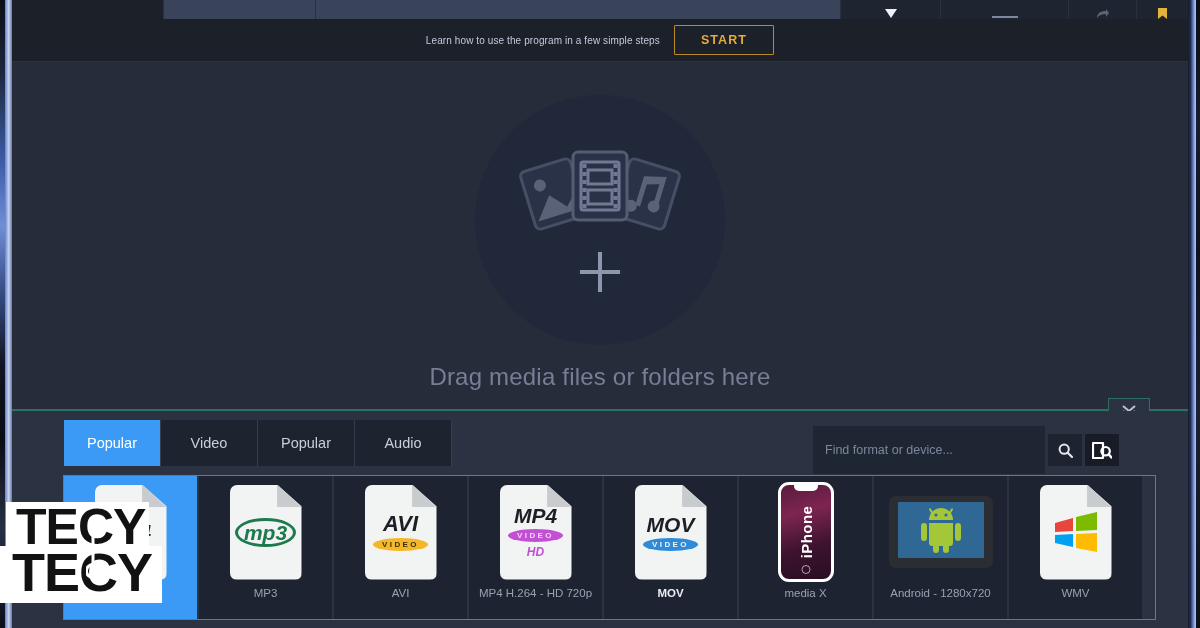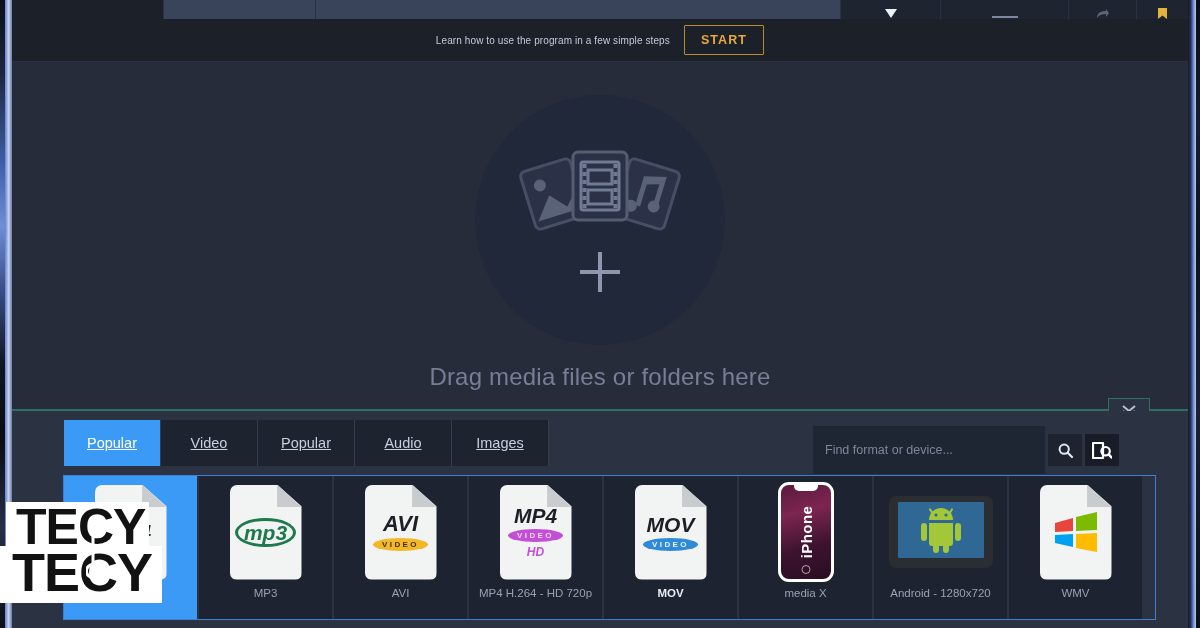--- a/index.html
+++ b/index.html
@@ -59,21 +59,21 @@
   .banner {
     position: absolute; left: 12px; top: 19px; width: 1176px; height: 43px;
     background: #1b2029;
     display: flex; align-items: center; justify-content: center; gap: 14px;
     border-bottom: 1px solid #2a3140;
   }
   .banner-text { color: #c3cada; font-size: 10px; letter-spacing: .1px; }
   .start-btn {
     border: 1px solid #b98a2c; background: transparent; color: #e8a93b;
     font-size: 12.5px; font-weight: bold; letter-spacing: 1.1px;
-    padding: 7px 16px; cursor: pointer; border-radius: 1px;
+    padding: 7px 26px; cursor: pointer; border-radius: 1px;
   }
 
   
   .dropzone {
     position: absolute; left: 12px; top: 62px; width: 1176px; height: 348px;
     background: #262c3a;
     display: flex; flex-direction: column; align-items: center; justify-content: flex-start;
   }
   .drop-circle {
     margin-top: 33px;
@@ -105,21 +105,21 @@
     background: #2b3242;
   }
   .tabs-row {
     position: absolute; left: 52px; top: 9px; height: 46px;
     display: flex; align-items: stretch;
   }
   .ftab {
     display: flex; align-items: center; justify-content: center;
     min-width: 97px; padding: 16px 20px; height: 46px;
     background: #1d232f; color: #c8cfdd; font-size: 14.5px;
-    border-right: 1px solid #343c4d; cursor: pointer; text-decoration: underline;
+    border-right: 1px solid #343c4d; cursor: pointer;
   }
   .ftab.active { background: #3a9af5; color: #ffffff; }
 
   .search-wrap {
     position: absolute; left: 813px; top: 426px; display: flex; align-items: center;
   }
   .search-input {
     width: 232px; height: 48px; background: #1f2633; border: none; outline: none;
     color: #cdd4e2; font-size: 12.5px; padding: 0 12px;
     font-family: "Liberation Sans", sans-serif;
@@ -326,23 +326,20 @@
         </div>
       <div class="ftab">
           <span>Video</span>
         </div>
       <div class="ftab">
           <span>Popular</span>
         </div>
       <div class="ftab">
           <span>Audio</span>
         </div>
-      <div class="ftab">
-          <span>Images</span>
-        </div>
     </div>
 
     <div class="cards-frame">
 
       <div class="card selected">
         <div class="card-art">
           <div class="filedoc">
               <div class="page"></div>
               <div class="fold"></div>
             <div class="body">

